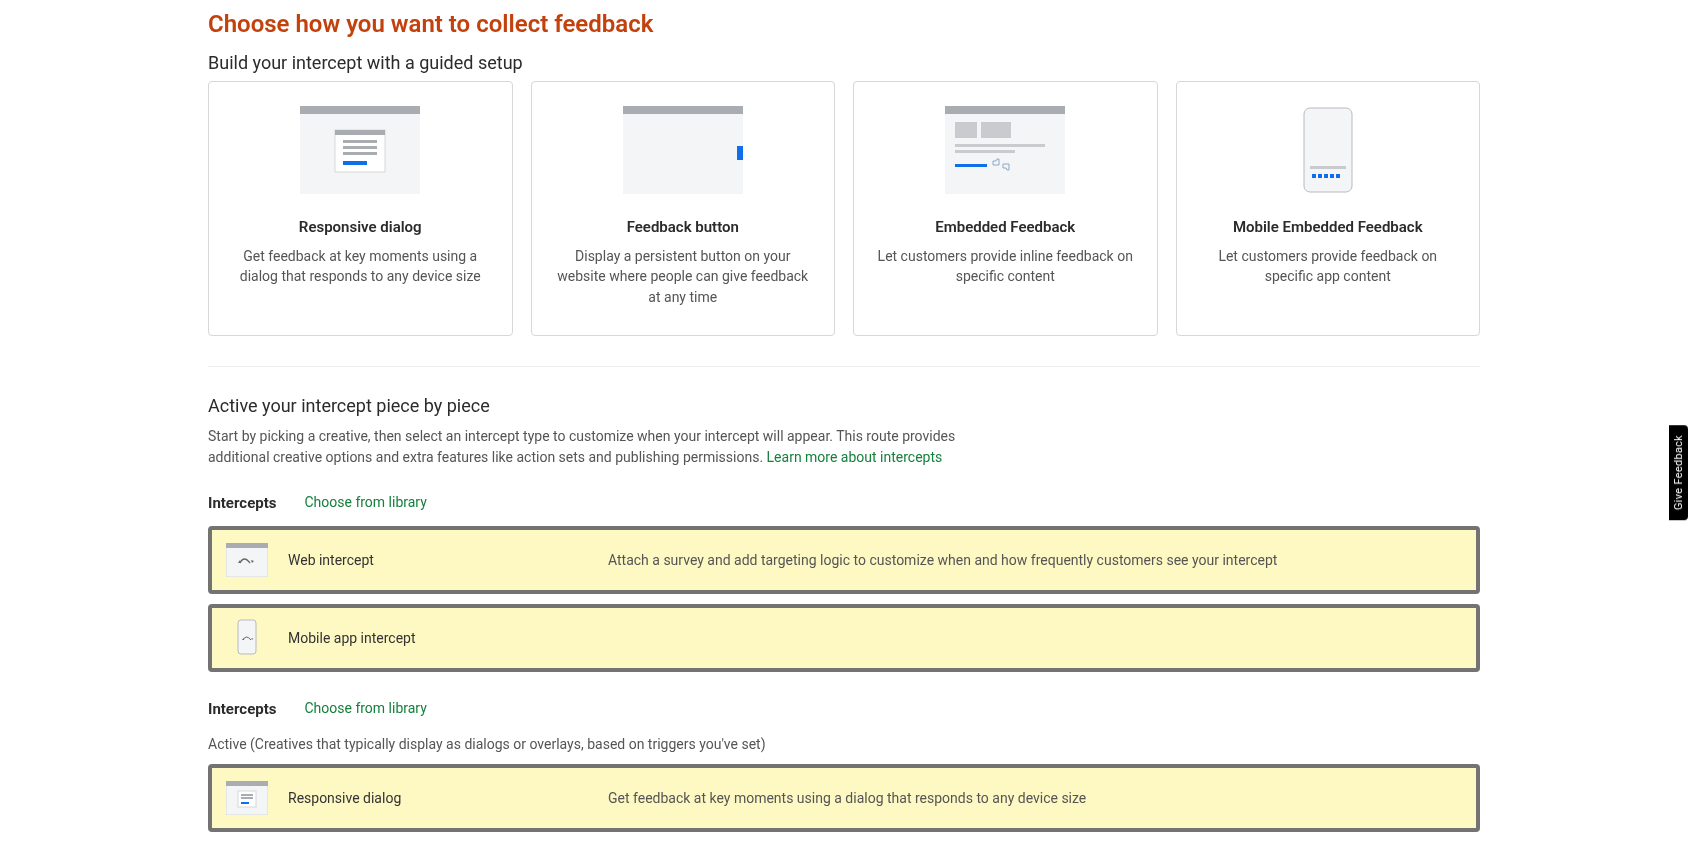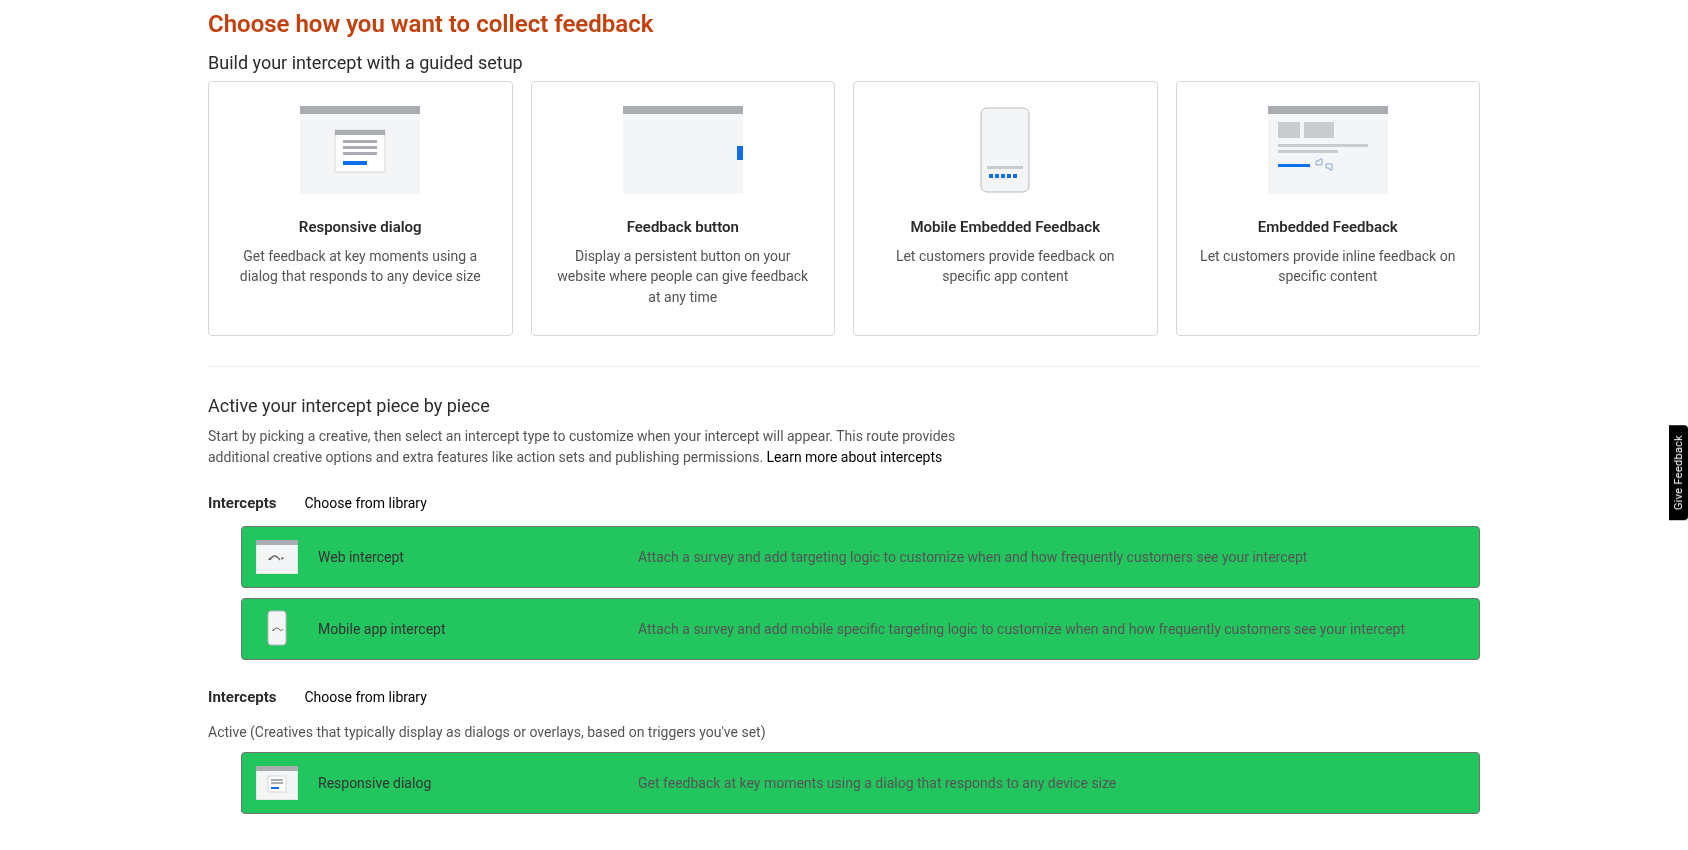--- a/index.html
+++ b/index.html
@@ -71,42 +71,41 @@
     font-weight: 400;
     margin-bottom: 10px;
   }
   .section-desc {
     font-size: 14px;
     color: #555;
     line-height: 1.5;
     max-width: 800px;
     margin-bottom: 26px;
   }
-  .link { color: #000000; text-decoration: none; cursor: pointer; }
+  .link { color: #15803d; text-decoration: none; cursor: pointer; }
   .sub-header {
     display: flex;
-    align-items: center;
+    align-items: flex-start;
     gap: 28px;
     margin-bottom: 14px;
   }
   .sub-header .label {
     font-weight: 700;
     font-size: 15px;
   }
   .row-card {
-    border: 1px solid #737373;
+    border: 4px solid #737373;
     border-radius: 4px;
     padding: 10px 14px;
     display: flex;
     align-items: center;
     gap: 20px;
     margin-bottom: 10px;
     cursor: pointer;
-    background: #22c55e;
-    margin-left: 33px;
+    background: #fef9c3;
   }
   .row-icon {
     width: 42px;
     height: 40px;
     flex-shrink: 0;
     display:flex;
     align-items:center;
     justify-content:center;
   }
   .row-title {
@@ -179,53 +178,53 @@
           <rect x="114" y="40" width="6" height="14" fill="#0f6feb"></rect>
         </svg>
       </div>
       <div class="card-title">Feedback button</div>
       <div class="card-desc">Display a persistent button on your website where people can give feedback at any time</div>
     </div>
 
     <div class="card">
       <div class="card-illus">
         <svg width="120" height="88" viewBox="0 0 120 88">
+          <rect x="0" y="0" width="120" height="88" fill="#f4f5f6"></rect>
+          <rect x="0" y="0" width="120" height="8" fill="#a9acb1"></rect>
+          <rect x="10" y="16" width="22" height="16" fill="#c9cbce"></rect>
+          <rect x="36" y="16" width="30" height="16" fill="#c9cbce"></rect>
+          <rect x="10" y="38" width="90" height="3" fill="#c9cbce"></rect>
+          <rect x="10" y="44" width="60" height="3" fill="#c9cbce"></rect>
+          <rect x="10" y="58" width="32" height="3" fill="#0f6feb"></rect>
+          <path d="M48 55 l3 0 l1 -2 l2 0 l0 6 l-6 0 z" fill="none" stroke="#8aa7cc" stroke-width="1"></path>
+          <path d="M58 62 l3 0 l1 2 l2 0 l0 -6 l-6 0 z" fill="none" stroke="#8aa7cc" stroke-width="1"></path>
+        </svg>
+      </div>
+      <div class="card-title">Embedded Feedback</div>
+      <div class="card-desc">Let customers provide inline feedback on specific content</div>
+    </div>
+
+    <div class="card">
+      <div class="card-illus">
+        <svg width="120" height="88" viewBox="0 0 120 88">
           <rect x="36" y="2" width="48" height="84" rx="6" fill="#f4f5f6" stroke="#b7bac0"></rect>
           <rect x="42" y="60" width="36" height="3" fill="#c9cbce"></rect>
           <g fill="#0f6feb">
             <rect x="44" y="68" width="4" height="4"></rect>
             <rect x="50" y="68" width="4" height="4"></rect>
             <rect x="56" y="68" width="4" height="4"></rect>
             <rect x="62" y="68" width="4" height="4"></rect>
             <rect x="68" y="68" width="4" height="4"></rect>
           </g>
         </svg>
       </div>
       <div class="card-title">Mobile Embedded Feedback</div>
       <div class="card-desc">Let customers provide feedback on specific app content</div>
     </div>
 
-    <div class="card">
-      <div class="card-illus">
-        <svg width="120" height="88" viewBox="0 0 120 88">
-          <rect x="0" y="0" width="120" height="88" fill="#f4f5f6"></rect>
-          <rect x="0" y="0" width="120" height="8" fill="#a9acb1"></rect>
-          <rect x="10" y="16" width="22" height="16" fill="#c9cbce"></rect>
-          <rect x="36" y="16" width="30" height="16" fill="#c9cbce"></rect>
-          <rect x="10" y="38" width="90" height="3" fill="#c9cbce"></rect>
-          <rect x="10" y="44" width="60" height="3" fill="#c9cbce"></rect>
-          <rect x="10" y="58" width="32" height="3" fill="#0f6feb"></rect>
-          <path d="M48 55 l3 0 l1 -2 l2 0 l0 6 l-6 0 z" fill="none" stroke="#8aa7cc" stroke-width="1"></path>
-          <path d="M58 62 l3 0 l1 2 l2 0 l0 -6 l-6 0 z" fill="none" stroke="#8aa7cc" stroke-width="1"></path>
-        </svg>
-      </div>
-      <div class="card-title">Embedded Feedback</div>
-      <div class="card-desc">Let customers provide inline feedback on specific content</div>
-    </div>
-
   </div>
 
   <div class="divider"></div>
 
   <div class="section-title">Active your intercept piece by piece</div>
   <div class="section-desc">
     <span>Start by picking a creative, then select an intercept type to customize when your intercept will appear. This route provides additional creative options and extra features like action sets and publishing permissions. </span><a class="link">Learn more about intercepts</a>
   </div>
 
   <div class="sub-header">
@@ -250,21 +249,20 @@
   <div class="row-card">
     <div class="row-icon">
       <svg width="42" height="40" viewBox="0 0 42 40">
         <rect x="12" y="2" width="18" height="34" rx="3" fill="#f4f5f6" stroke="#b7bac0"></rect>
         <path d="M17 22 q3 -6 8 0" fill="none" stroke="#666" stroke-width="1"></path>
         <path d="M16 22 l1.5 -2 l0.7 2 z" fill="#666"></path>
         <path d="M26 22 l-0.7 -2 l2 0.7 z" fill="#666"></path>
       </svg>
     </div>
     <div class="row-title">Mobile app intercept</div>
-    <div class="row-desc">Attach a survey and add mobile specific targeting logic to customize when and how frequently customers see your intercept</div>
   </div>
 
   <div style="height:18px"></div>
 
   <div class="sub-header">
     <span class="label">Intercepts</span>
     <a class="link">Choose from library</a>
   </div>
 
   <div class="note">Active (Creatives that typically display as dialogs or overlays, based on triggers you've set)</div>

